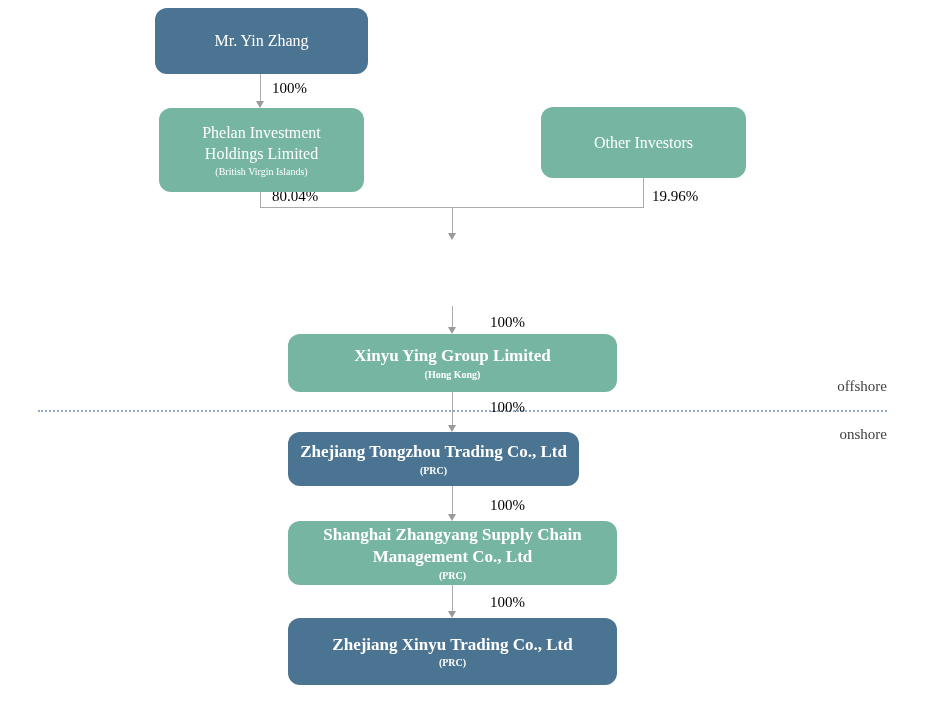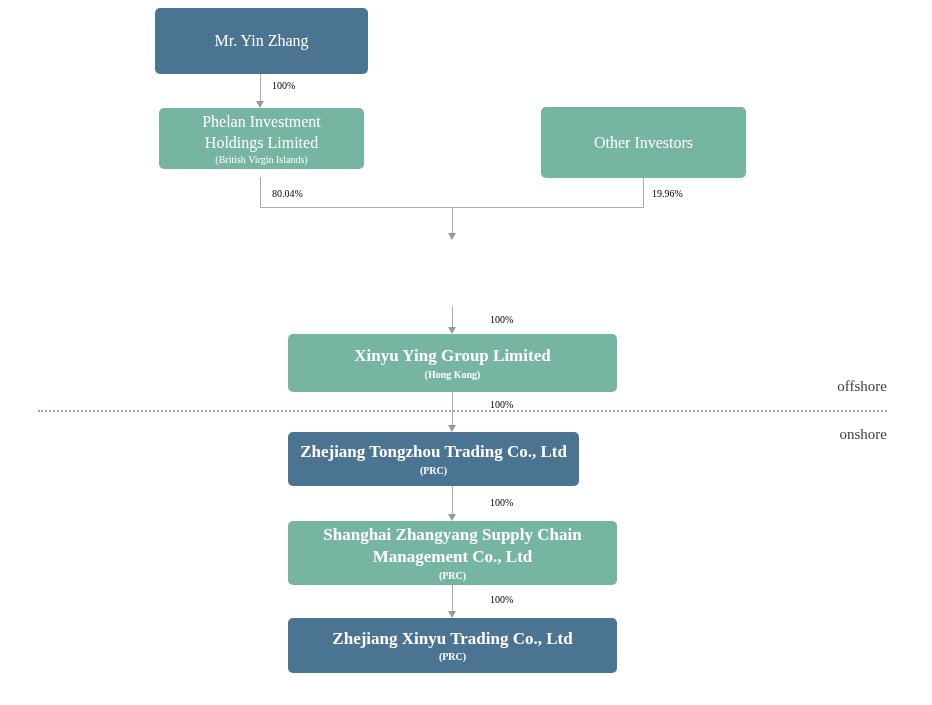--- a/index.html
+++ b/index.html
@@ -1,38 +1,38 @@
 <!DOCTYPE html>
 <html><head>
 <meta charset="utf-8">
 <style>
   html, body { margin:0; padding:0; background:#ffffff; }
   .canvas {
     position:relative; width:932px; height:705px; background:#ffffff;
     font-family:"Liberation Serif", serif; overflow:hidden;
   }
   .node {
-    position:absolute; border-radius:5px; color:#ffffff;
+    position:absolute; border-radius:12px; color:#ffffff;
     display:flex; flex-direction:column; justify-content:center; align-items:center;
     text-align:center; line-height:1.32;
   }
   .node.blue  { background:#4b7492; }
   .node.green { background:#76b5a2; }
   .node .nm  { font-size:16px; }
   .node.bold .nm  { font-weight:bold; font-size:17px; }
   .node .jur { font-size:10px; }
   .node.bold .jur { font-weight:bold; }
   .vline { position:absolute; width:1px; background:#ababab; }
   .hline { position:absolute; height:1px; background:#ababab; }
   .arrow {
     position:absolute; width:0; height:0;
     border-left:4px solid transparent; border-right:4px solid transparent;
     border-top:7px solid #9a9a9a;
   }
-  .pct { position:absolute; font-size:10px; color:#000000; white-space:nowrap; }
+  .pct { position:absolute; font-size:15px; color:#000000; white-space:nowrap; }
   .divider { position:absolute; left:38px; top:410px; width:849px; border-top:2px dotted #93a9c4; }
   .region { position:absolute; right:45px; font-size:15px; color:#404040; }
   .region.offshore { top:378px; }
   .region.onshore  { top:426px; }
 </style>
 </head>
 <body>
 
 <div class="canvas">
 
@@ -66,21 +66,21 @@
   <div class="pct" style="left:652px; top:188px;">19.96%</div>
   <div class="pct" style="left:490px; top:314px;">100%</div>
   <div class="pct" style="left:490px; top:399px;">100%</div>
   <div class="pct" style="left:490px; top:497px;">100%</div>
   <div class="pct" style="left:490px; top:594px;">100%</div>
 
   <div class="node blue" style="left:155px; top:8px; width:213px; height:66px;">
     <div class="nm">Mr. Yin Zhang</div>
   </div>
 
-  <div class="node green" style="left:159px; top:108px; width:205px; height:61px;">
+  <div class="node green" style="left:159px; top:108px; width:205px; height:84px;">
     <div class="nm">Phelan Investment</div>
     <div class="nm">Holdings Limited</div>
     <div class="jur">(British Virgin Islands)</div>
   </div>
 
   <div class="node green" style="left:541px; top:107px; width:205px; height:71px;">
     <div class="nm">Other Investors</div>
   </div>
 
 
@@ -93,18 +93,18 @@
     <div class="nm">Zhejiang Tongzhou Trading Co., Ltd</div>
     <div class="jur">(PRC)</div>
   </div>
 
   <div class="node green bold" style="left:288px; top:521px; width:329px; height:64px;">
     <div class="nm">Shanghai Zhangyang Supply Chain</div>
     <div class="nm">Management Co., Ltd</div>
     <div class="jur">(PRC)</div>
   </div>
 
-  <div class="node blue bold" style="left:288px; top:618px; width:329px; height:55px;">
+  <div class="node blue bold" style="left:288px; top:618px; width:329px; height:67px;">
     <div class="nm">Zhejiang Xinyu Trading Co., Ltd</div>
     <div class="jur">(PRC)</div>
   </div>
 
 </div>
 
 </body></html>

